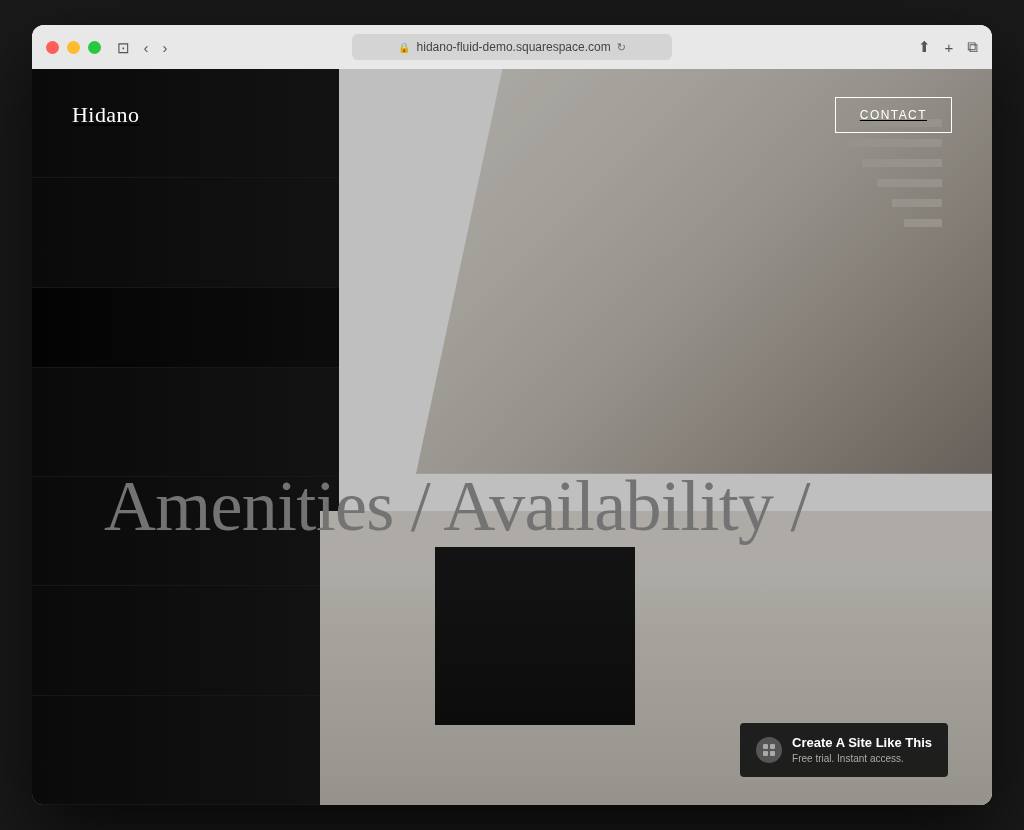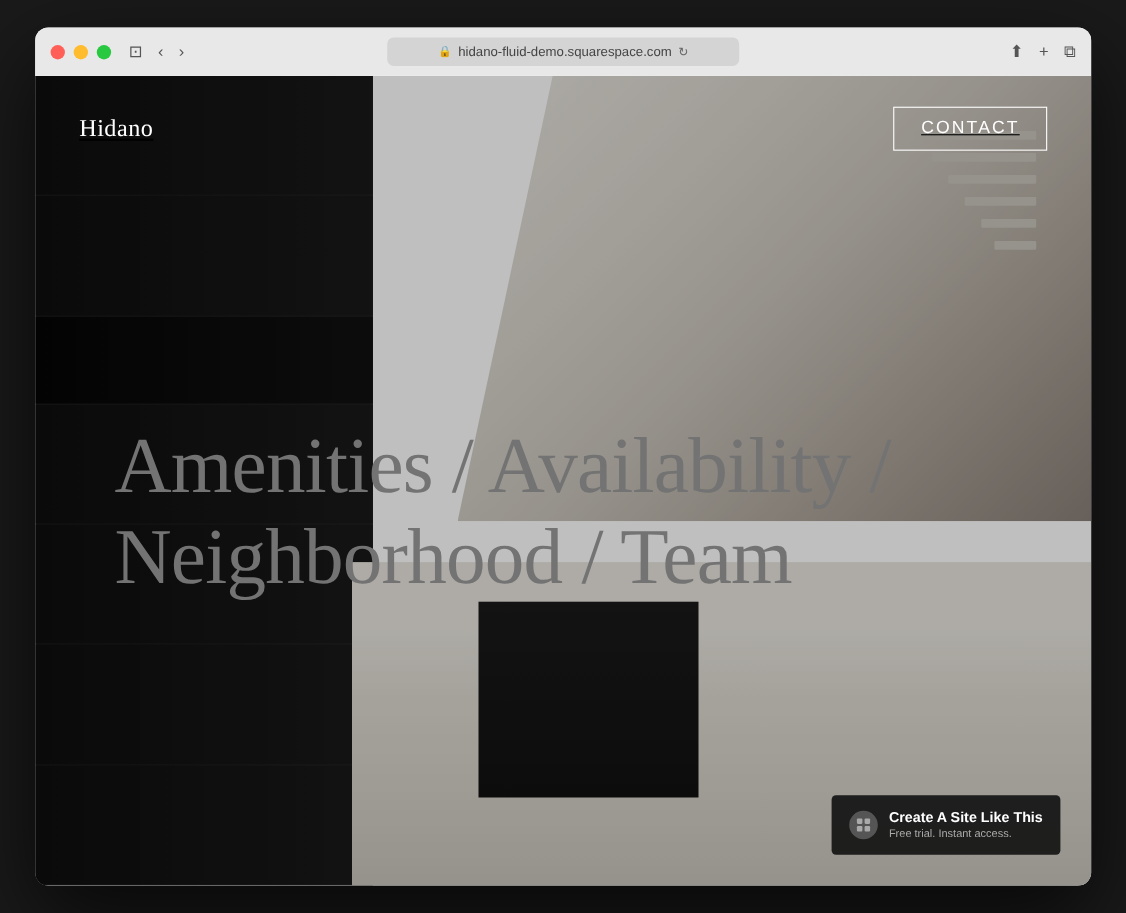--- a/index.html
+++ b/index.html
@@ -233,21 +233,21 @@
       color: #fff;
       font-weight: 400;
       letter-spacing: 0.02em;
     }
 
     .nav-contact-btn {
       border: 1.5px solid #fff;
       color: #fff;
       background: transparent;
       padding: 10px 24px;
-      font-size: 16px;
+      font-size: 12px;
       letter-spacing: 0.12em;
       text-transform: uppercase;
       cursor: pointer;
       font-family: -apple-system, BlinkMacSystemFont, 'Helvetica Neue', Arial, sans-serif;
       font-weight: 500;
     }
 
     
     .hero-text {
       position: absolute;
@@ -265,21 +265,21 @@
       color: #737373;
       font-weight: 400;
       line-height: 1.15;
       letter-spacing: -0.01em;
     }
 
     
     .sq-badge {
       position: absolute;
       bottom: 28px;
-      right: 28px;
+      right: 44px;
       background: rgba(20,20,20,0.92);
       color: #fff;
       padding: 12px 16px;
       border-radius: 4px;
       display: flex;
       align-items: center;
       gap: 10px;
       z-index: 20;
       cursor: pointer;
     }
@@ -377,21 +377,20 @@
     <div class="hero-overlay"></div>
 
     <nav class="nav">
       <span class="nav-logo">Hidano</span>
       <button class="nav-contact-btn">CONTACT</button>
     </nav>
 
     <div class="hero-text">
       <h1 class="hero-headline">
         <span>Amenities / Availability /</span><br>
-        <span>Neighborhood / Team</span>
       </h1>
     </div>
 
     <div class="sq-badge">
       <div class="sq-badge-icon">
         <svg width="14" height="14" viewBox="0 0 14 14" fill="none" xmlns="http://www.w3.org/2000/svg">
           <rect x="1" y="1" width="5" height="5" rx="1" fill="#aaa"></rect>
           <rect x="8" y="1" width="5" height="5" rx="1" fill="#aaa"></rect>
           <rect x="1" y="8" width="5" height="5" rx="1" fill="#aaa"></rect>
           <rect x="8" y="8" width="5" height="5" rx="1" fill="#aaa"></rect>

